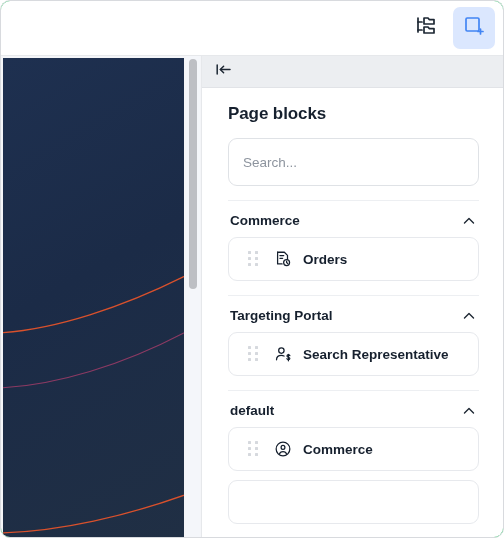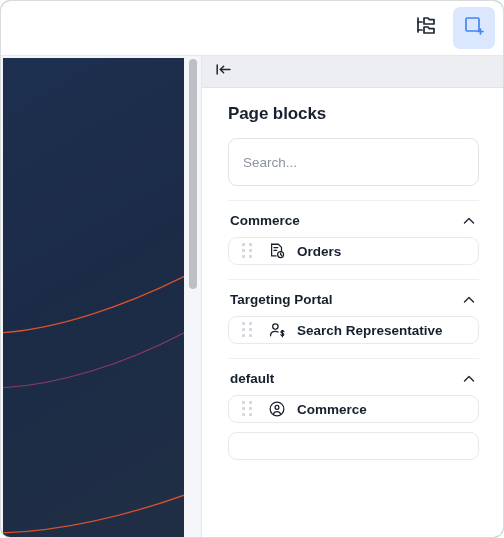--- a/index.html
+++ b/index.html
@@ -155,25 +155,25 @@
   .section-name {
     font-size: 13.5px;
     font-weight: bold;
     color: #16202e;
   }
   .chevron { width: 16px; height: 16px; display: block; }
 
   .block-card {
     display: flex;
     align-items: center;
-    height: 28px;
+    height: 44px;
     border: 1px solid #e7e9ed;
     border-radius: 9px;
     margin-bottom: 9px;
-    padding-left: 13px;
+    padding-left: 19px;
     background: #fff;
     cursor: pointer;
   }
 
   .drag-handle {
     width: 12px;
     height: 16px;
     display: grid;
     grid-template-columns: 4px 4px;
     grid-template-rows: 4px 4px 4px;

